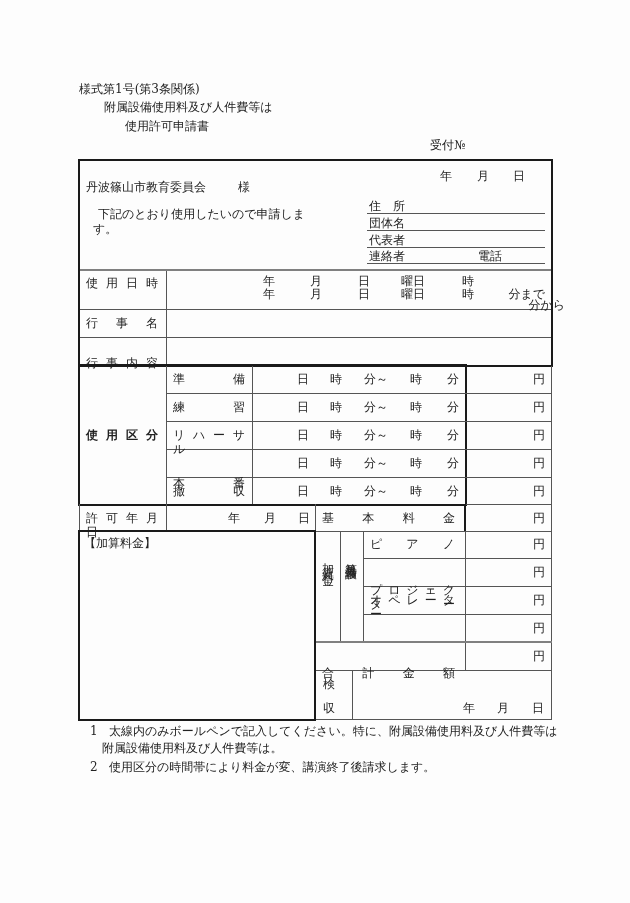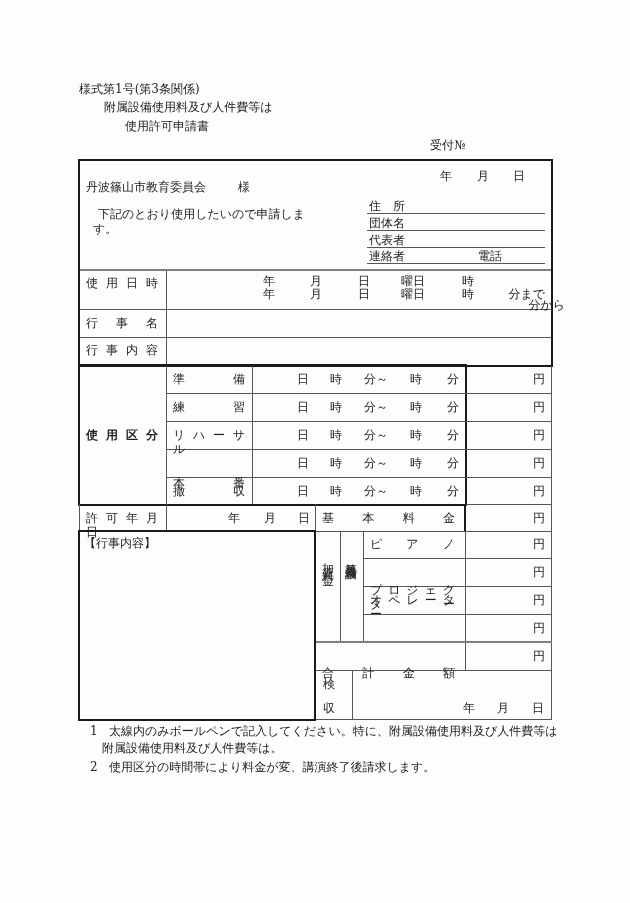--- a/index.html
+++ b/index.html
@@ -59,21 +59,21 @@
 <div class="t" style="left:462px;top:274px;">時</div>
 <div class="t r" style="left:515px;top:274px;width:50px;margin-top:24px;">分から</div>
 <div class="t" style="left:263px;top:287px;">年</div>
 <div class="t" style="left:310px;top:287px;">月</div>
 <div class="t" style="left:358px;top:287px;">日</div>
 <div class="t" style="left:401px;top:287px;">曜日</div>
 <div class="t" style="left:462px;top:287px;">時</div>
 <div class="t r" style="left:495px;top:287px;width:50px;">分まで</div>
 
 <div class="t j" style="left:86px;top:316px;width:72px;">行 事 名</div>
-<div class="t j" style="left:86px;top:344px;width:72px;font-family:Liberation Mono, monospace;">行 事 内 容</div>
+<div class="t j" style="left:86px;top:356px;width:72px;">行 事 内 容</div>
 
 <div class="box" style="left:78px;top:364px;width:389px;height:142px;"></div>
 <div class="ln v" style="left:551px;top:366px;height:165px;"></div>
 <div class="ln v" style="left:166px;top:366px;height:138px;"></div>
 <div class="ln v" style="left:252px;top:366px;height:138px;"></div>
 <div class="ln h" style="left:166px;top:393px;width:386px;"></div>
 <div class="ln h" style="left:166px;top:421px;width:386px;"></div>
 <div class="ln h" style="left:166px;top:449px;width:386px;"></div>
 <div class="ln h" style="left:166px;top:477px;width:386px;"></div>
 <div class="ln h" style="left:465px;top:504px;width:87px;"></div>
@@ -127,21 +127,21 @@
 <div class="ln h" style="left:315px;top:531px;width:237px;"></div>
 
 <div class="t j" style="left:86px;top:511px;width:72px;">許 可 年 月 日</div>
 <div class="t" style="left:228px;top:511px;">年</div>
 <div class="t" style="left:264px;top:511px;">月</div>
 <div class="t" style="left:298px;top:511px;">日</div>
 <div class="t j" style="left:322px;top:511px;width:133px;">基 本 料 金</div>
 <div class="t" style="left:533px;top:511px;">円</div>
 
 <div class="box" style="left:78px;top:530px;width:238px;height:191px;"></div>
-<div class="t" style="left:84px;top:536px;">【行事内容】</div>
+<div class="t" style="left:84px;top:536px;">【加算料金】</div>
 
 <div class="ln v" style="left:551px;top:531px;height:189px;"></div>
 <div class="ln v" style="left:340px;top:531px;height:111px;"></div>
 <div class="ln v" style="left:363px;top:531px;height:111px;"></div>
 <div class="ln v" style="left:465px;top:531px;height:140px;"></div>
 <div class="ln h" style="left:363px;top:558px;width:189px;"></div>
 <div class="ln h" style="left:363px;top:586px;width:189px;"></div>
 <div class="ln h" style="left:363px;top:614px;width:189px;"></div>
 <div class="ln h dbl" style="left:316px;top:641px;width:236px;height:2px;"></div>
 <div class="ln h" style="left:316px;top:670px;width:236px;"></div>

